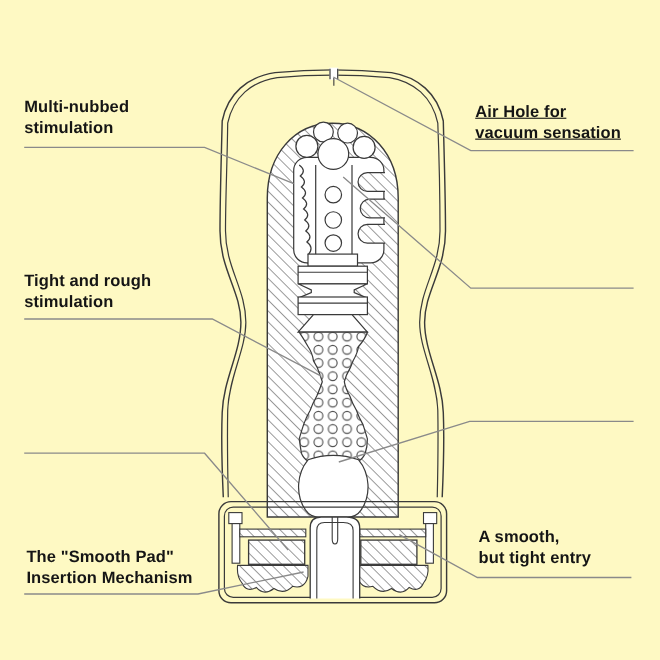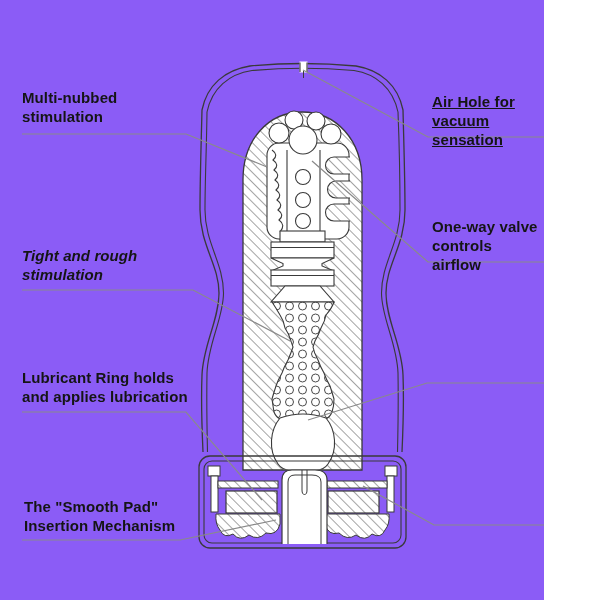--- a/index.html
+++ b/index.html
@@ -1,29 +1,29 @@
 <!DOCTYPE html>
 <html><head>
 <meta charset="utf-8">
 <style>
   html,body{margin:0;padding:0;background:#ffffff;}
   #stage{
-    position:relative;width:544px;height:600px;background:#8b5cf6;overflow:hidden;
+    position:relative;width:600px;height:600px;background:#fef9c3;overflow:hidden;
     font-family:"Liberation Sans","DejaVu Sans",sans-serif;
   }
   #art{position:absolute;left:0;top:0;width:600px;height:600px;}
   .label{
     position:absolute;
     font-size:15px;line-height:19px;font-weight:bold;color:#151515;
     white-space:pre-line;letter-spacing:0.1px;
   }
   .lab-multi   {left:22px;  top:88px;}
   .lab-airhole {left:432px; top:92px;text-decoration:underline;}
   .lab-valve   {left:432px; top:217px;}
-  .lab-tight   {left:22px;  top:246px;font-style:italic;}
+  .lab-tight   {left:22px;  top:246px;}
   .lab-wavy    {left:432px; top:339px;}
   .lab-lube    {left:22px;  top:368px;}
   .lab-entry   {left:435px; top:479px;}
   .lab-pad     {left:24px;  top:497px;}
 </style>
 </head>
 <body>
 
 <div id="stage">
 
@@ -158,21 +158,19 @@
       <path d="M22,412 H186 L262,500"></path>
       <path d="M574,525 H434 L363,486"></path>
       <path d="M22,540 H180 L276,520"></path>
     </g>
   </svg>
 
   <div class="label lab-multi">Multi-nubbed
 stimulation</div>
   <div class="label lab-airhole">Air Hole for
 vacuum sensation</div>
-  <div class="label lab-valve">One-way valve
-controls airflow</div>
   <div class="label lab-tight">Tight and rough
 stimulation</div>
-  <div class="label lab-lube">Lubricant Ring holds
-and applies lubrication</div>
+  <div class="label lab-entry">A smooth,
+but tight entry</div>
   <div class="label lab-pad">The "Smooth Pad"
 Insertion Mechanism</div>
 </div>
 
 </body></html>

